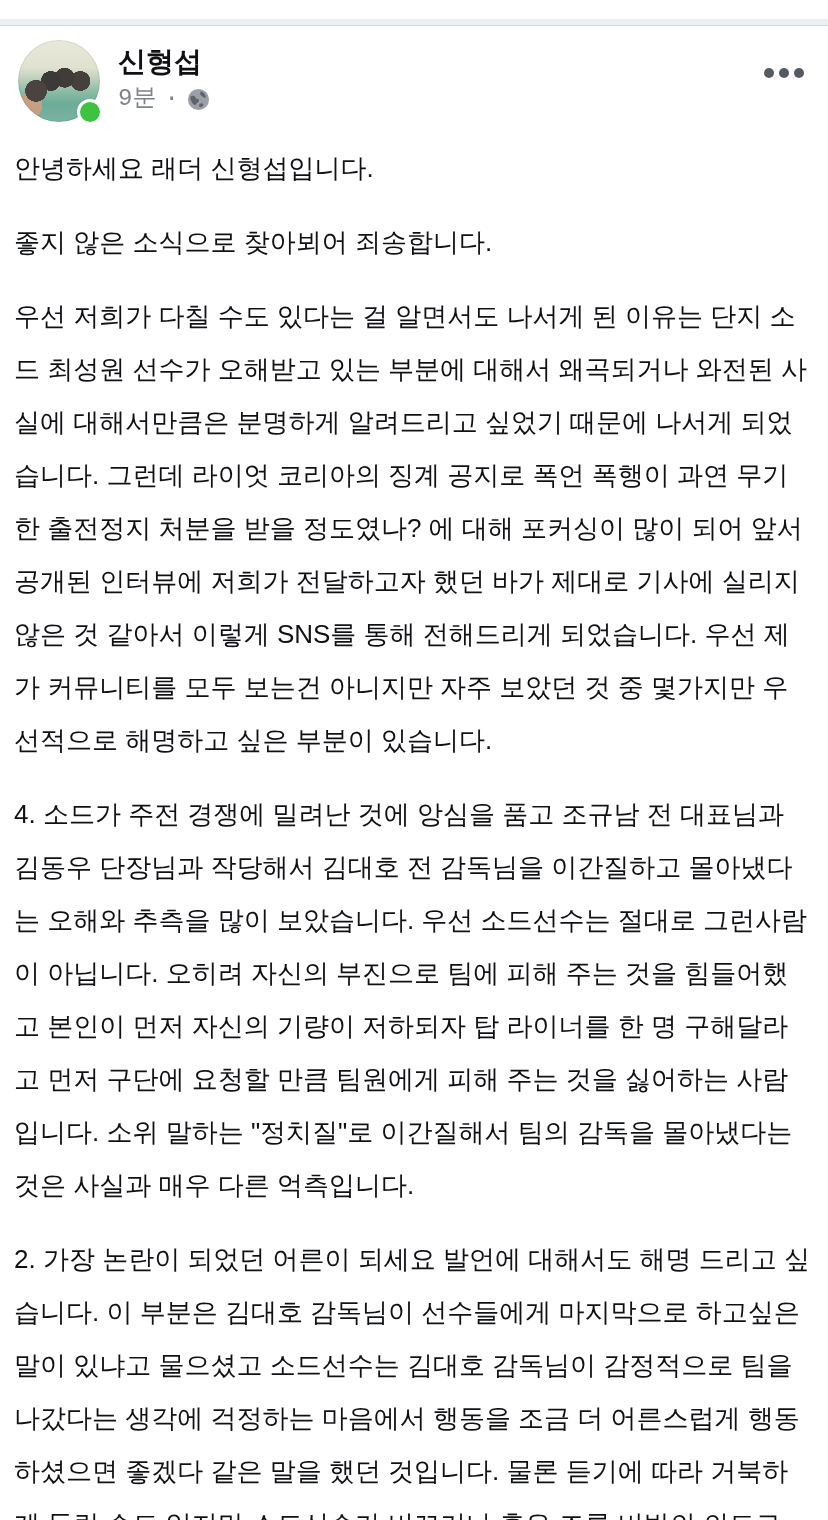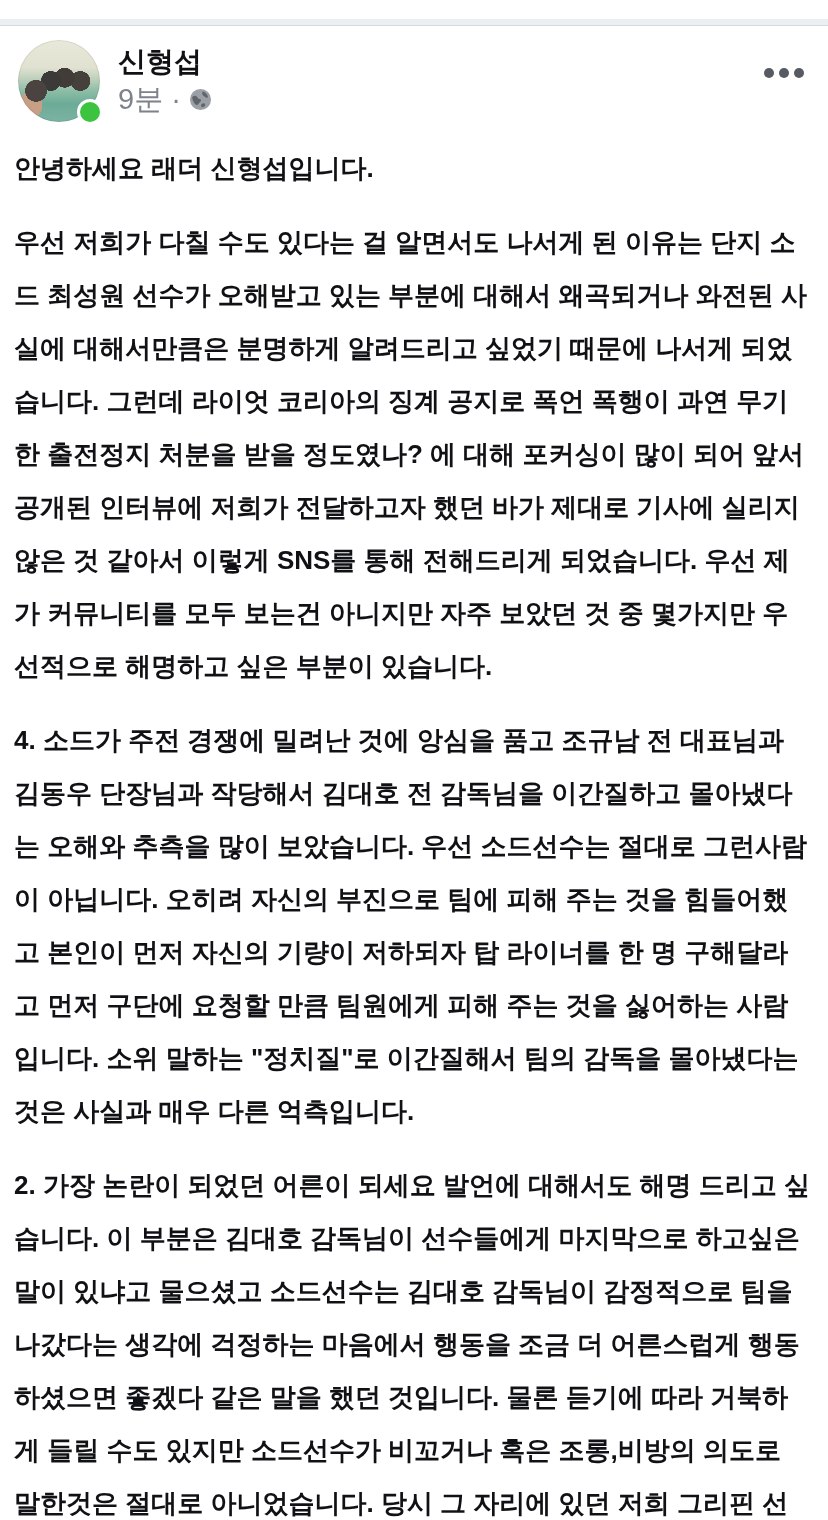--- a/index.html
+++ b/index.html
@@ -70,23 +70,24 @@
   .author-name {
     font-size: 28px;
     font-weight: 700;
     color: var(--text-primary);
     line-height: 36px;
     cursor: pointer;
   }
   .post-meta {
     display: flex;
     margin-top: 6px;
-    font-size: 29px;
+    font-size: 24px;
     color: var(--text-secondary);
     line-height: 26px;
+    font-family: Liberation Mono, monospace;
   }
   .meta-dot { margin: 0 8px; }
   .globe { display: inline-flex; align-items: center; }
   .menu-btn {
     position: absolute;
     right: 22px;
     top: 36px;
     display: flex;
     gap: 5px;
     padding: 6px 2px;
@@ -100,21 +101,21 @@
   }
   .post-body {
     padding: 0 14px;
     margin-top: 20px;
     font-size: 26px;
     line-height: 53px;
     color: var(--text-primary);
     word-break: break-all;
     overflow-wrap: break-word;
   }
-  .post-body p { margin: 0 0 21px 0; font-weight: bold; }
+  .post-body p { margin: 0 0 21px 0; }
   .blue-underline {
     position: absolute;
     left: 4px;
     top: 1509px;
     width: 128px;
     height: 6px;
     border-radius: 3px;
     background: var(--underline-blue);
     transform: rotate(-1deg);
   }
@@ -151,20 +152,21 @@
 
       <div class="menu-btn" title="">
         <span class="dot"></span>
         <span class="dot"></span>
         <span class="dot"></span>
       </div>
     </div>
 
     <div class="post-body">
       <p>안녕하세요 래더 신형섭입니다.</p>
+      <p>좋지 않은 소식으로 찾아뵈어 죄송합니다.</p>
       <p>우선 저희가 다칠 수도 있다는 걸 알면서도 나서게 된 이유는 단지 소드 최성원 선수가 오해받고 있는 부분에 대해서 왜곡되거나 와전된 사실에 대해서만큼은 분명하게 알려드리고 싶었기 때문에 나서게 되었습니다. 그런데 라이엇 코리아의 징계 공지로 폭언 폭행이 과연 무기한 출전정지 처분을 받을 정도였나? 에 대해 포커싱이 많이 되어 앞서 공개된 인터뷰에 저희가 전달하고자 했던 바가 제대로 기사에 실리지 않은 것 같아서 이렇게 SNS를 통해 전해드리게 되었습니다. 우선 제가 커뮤니티를 모두 보는건 아니지만 자주 보았던 것 중 몇가지만 우선적으로 해명하고 싶은 부분이 있습니다.</p>
       <p>4. 소드가 주전 경쟁에 밀려난 것에 앙심을 품고 조규남 전 대표님과 김동우 단장님과 작당해서 김대호 전 감독님을 이간질하고 몰아냈다는 오해와 추측을 많이 보았습니다. 우선 소드선수는 절대로 그런사람이 아닙니다. 오히려 자신의 부진으로 팀에 피해 주는 것을 힘들어했고 본인이 먼저 자신의 기량이 저하되자 탑 라이너를 한 명 구해달라고 먼저 구단에 요청할 만큼 팀원에게 피해 주는 것을 싫어하는 사람입니다. 소위 말하는 "정치질"로 이간질해서 팀의 감독을 몰아냈다는 것은 사실과 매우 다른 억측입니다.</p>
       <p>2. 가장 논란이 되었던 어른이 되세요 발언에 대해서도 해명 드리고 싶습니다. 이 부분은 김대호 감독님이 선수들에게 마지막으로 하고싶은 말이 있냐고 물으셨고 소드선수는 김대호 감독님이 감정적으로 팀을 나갔다는 생각에 걱정하는 마음에서 행동을 조금 더 어른스럽게 행동하셨으면 좋겠다 같은 말을 했던 것입니다. 물론 듣기에 따라 거북하게 들릴 수도 있지만 소드선수가 비꼬거나 혹은 조롱,비방의 의도로 말한것은 절대로 아니었습니다. 당시 그 자리에 있던 저희 그리핀 선수들 모두와 김대호 전 감독님께서도 소드선수의 인성에 대해 잘 알고 있기 때문에 그 누구도 비방, 비꼼의 목적이 없음을 분명하게 인지했을 것이라 생각합니다. 소드 최성원 선수는 때로는 말을 조금 어눌하게 하고, 자기 의사를 표현하는 것에 미숙할 때가 종종 있고 그런 부분이 이스포츠를 사랑해주시는 팬 분들이 보시기에 충분히 오해의 소지가 있는 발언이라는 점도 이해하고 있습니다. 하지만 소드선수는 커뮤니티에 알려진 그런 선수가 아닙니다. 실력적인 부분에서의 비판은 프로선수로써 감내해야 할 부분이지만 도를 넘는 비방과 인신공격, 조롱 및 가족과 주변인을 향한 무차별적인 공격은 멈춰주셨으면 좋겠습니다. 프로게이머도 사람이고 소드선수는 굉장히</p>
     </div>
   </div>
 
   <div class="blue-underline"></div>
 </div>
 
 </body></html>

